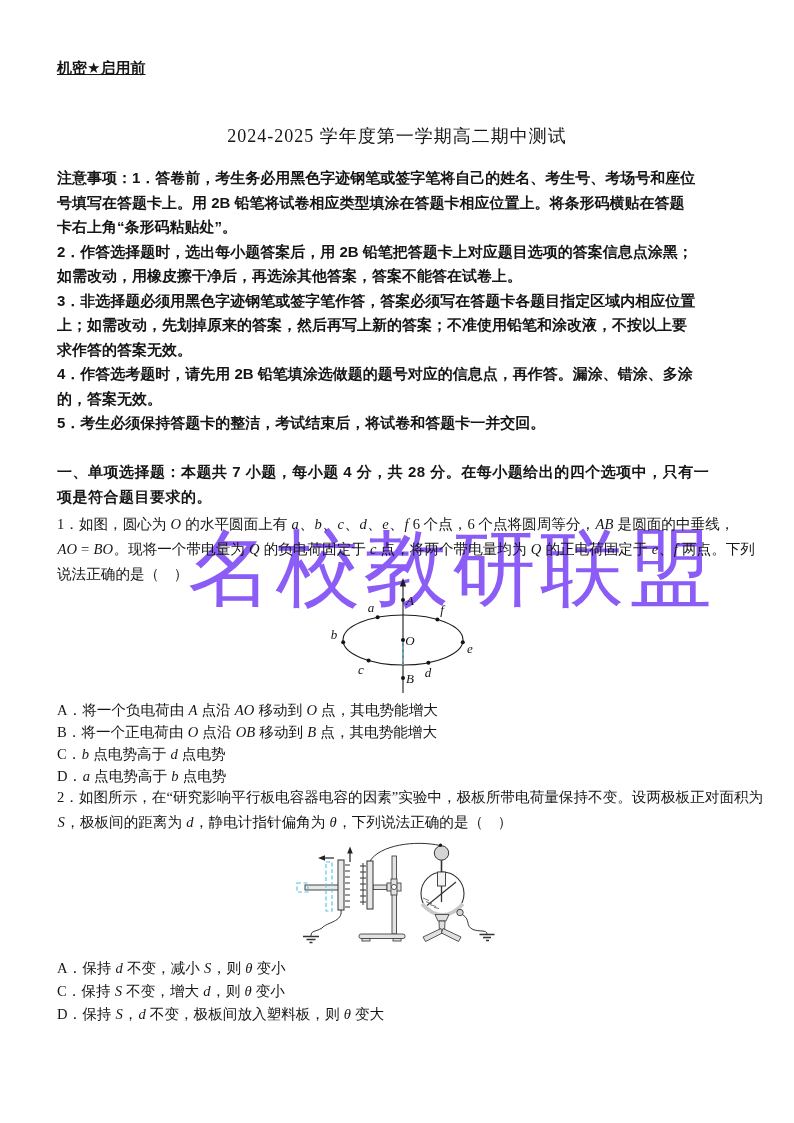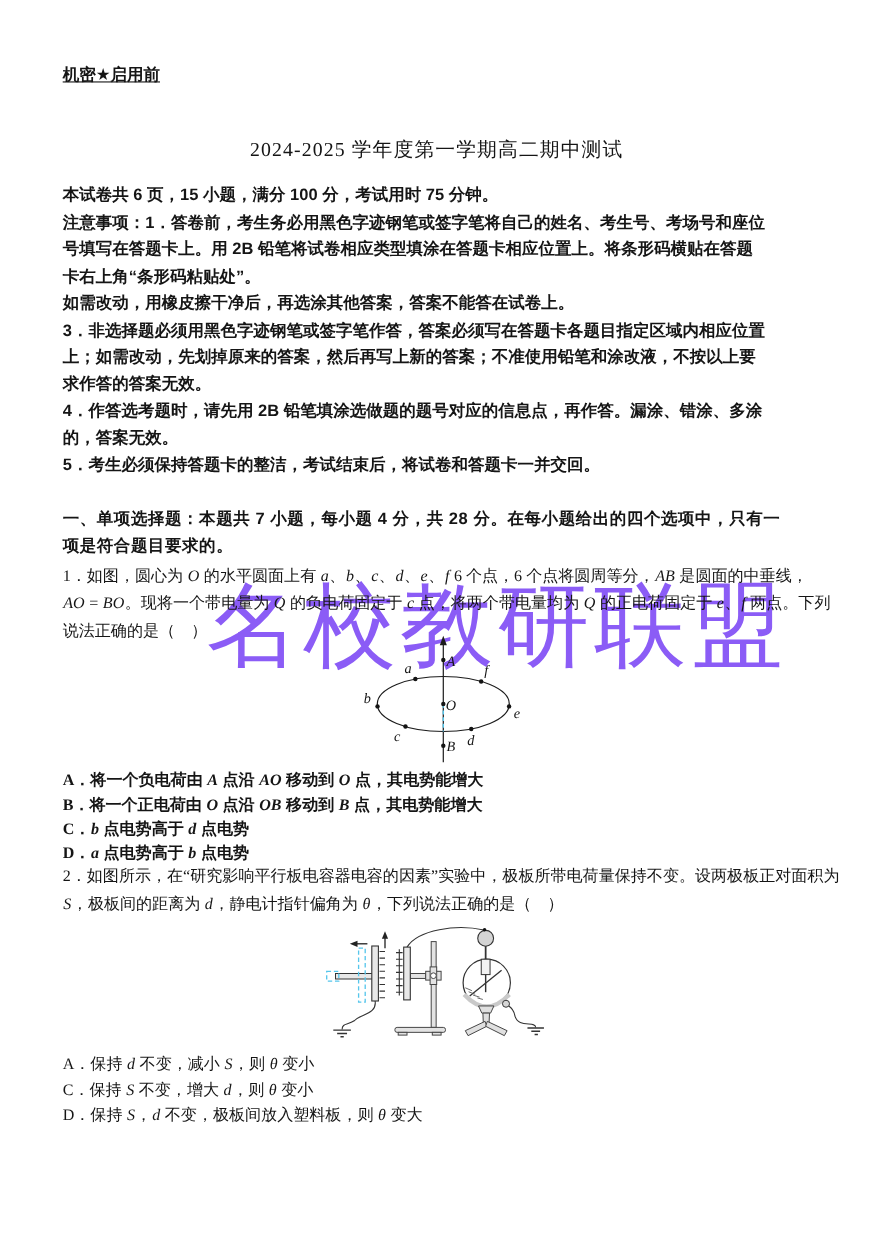--- a/index.html
+++ b/index.html
@@ -11,45 +11,45 @@
   .layer{position:absolute;z-index:1;}
   .confidential{left:57px;top:59px;font-family:"Liberation Sans","DejaVu Sans",sans-serif;
                 font-weight:700;font-size:15px;text-decoration:underline;}
   .title{left:0;top:91px;width:100%;text-align:center;font-size:18px;letter-spacing:1px;margin-top:33px;}
   .subtitle{left:0;top:127px;width:100%;text-align:center;font-size:22px;letter-spacing:3px;}
   .boldblock{font-family:"Liberation Sans","DejaVu Sans",sans-serif;font-weight:700;font-size:15px;}
   .notice{left:57px;top:166px;width:690px;line-height:24.5px;}
   .section-head{left:57px;top:460px;width:690px;line-height:24.5px;letter-spacing:0.5px;}
   .qtext{font-size:14.6px;}
   .q1{left:57px;top:512px;width:700px;line-height:25px;}
-  .opts1{left:57px;top:699px;width:700px;line-height:22px;font-weight:bold;}
+  .opts1{left:57px;top:699px;width:700px;line-height:22px;}
   .q2{left:57px;top:785px;width:700px;line-height:24.5px;}
   .opts2{left:57px;top:957px;width:700px;line-height:23px;}
   .line{white-space:nowrap;}
   .qtext i{font-family:"Liberation Serif","DejaVu Serif",serif;font-style:italic;padding:0 0.5px;}
   .d1{left:303px;top:577px;}
   .d2{left:285px;top:842px;}
   svg{display:block;overflow:visible;}
   .dlabel{font-family:"Liberation Serif","DejaVu Serif",serif;font-style:italic;font-size:13px;fill:#141414;}
 </style>
 </head>
 <body>
 
 <div class="page">
 
   <div class="wm">名校教研联盟</div>
 
   <div class="layer confidential">机密★启用前</div>
   <div class="layer title">2024-2025 学年度第一学期高二期中测试</div>
 
   <div class="layer notice boldblock">
-    <div class="line">本试卷共 6 页，15 小题，满分 100 分，考试用时 75 分钟。</div>
     <div class="line">注意事项：1．答卷前，考生务必用黑色字迹钢笔或签字笔将自己的姓名、考生号、考场号和座位</div>
     <div class="line">号填写在答题卡上。用 2B 铅笔将试卷相应类型填涂在答题卡相应位置上。将条形码横贴在答题</div>
     <div class="line">卡右上角“条形码粘贴处”。</div>
+    <div class="line">2．作答选择题时，选出每小题答案后，用 2B 铅笔把答题卡上对应题目选项的答案信息点涂黑；</div>
     <div class="line">如需改动，用橡皮擦干净后，再选涂其他答案，答案不能答在试卷上。</div>
     <div class="line">3．非选择题必须用黑色字迹钢笔或签字笔作答，答案必须写在答题卡各题目指定区域内相应位置</div>
     <div class="line">上；如需改动，先划掉原来的答案，然后再写上新的答案；不准使用铅笔和涂改液，不按以上要</div>
     <div class="line">求作答的答案无效。</div>
     <div class="line">4．作答选考题时，请先用 2B 铅笔填涂选做题的题号对应的信息点，再作答。漏涂、错涂、多涂</div>
     <div class="line">的，答案无效。</div>
     <div class="line">5．考生必须保持答题卡的整洁，考试结束后，将试卷和答题卡一并交回。</div>
   </div>
 
   <div class="layer section-head boldblock">

